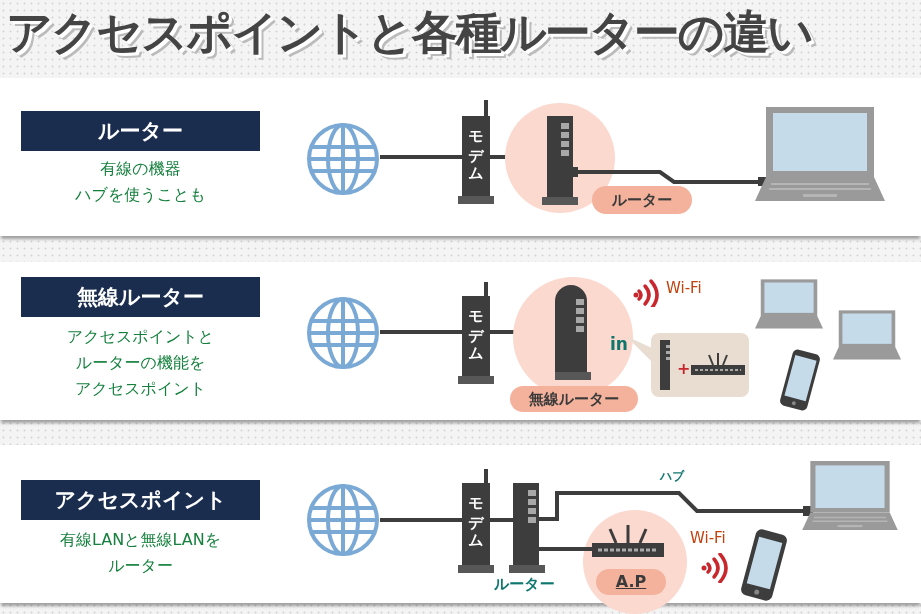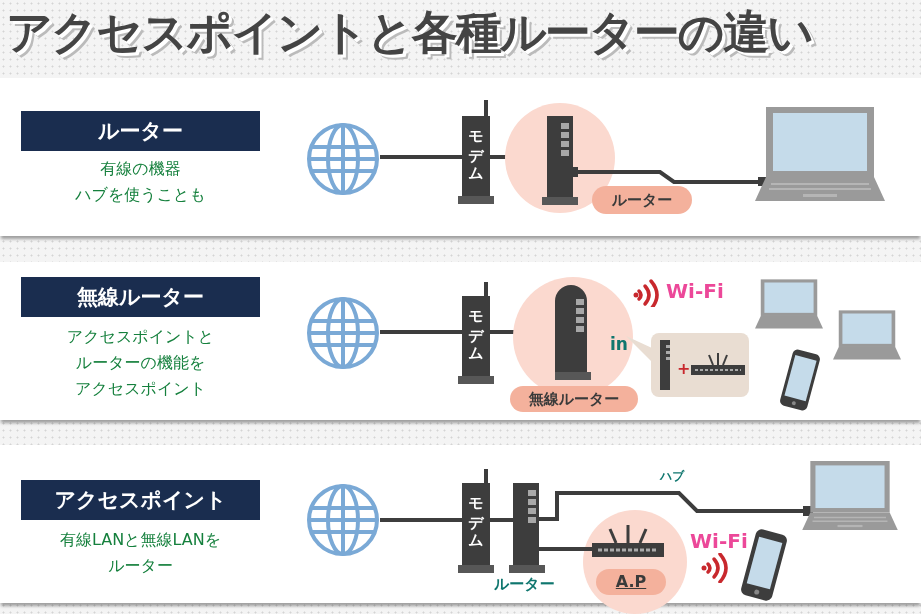--- a/index.html
+++ b/index.html
@@ -47,21 +47,21 @@
   .base { position: absolute; height: 8px; background: #575757; }
   .antenna { position: absolute; width: 4px; background: #3d3d3d; }
   .halo { position: absolute; border-radius: 50%; background: #fbd9cf; }
   .router-body { position: absolute; background: #3d3d3d; }
   .led { position: absolute; width: 8px; height: 6px; background: #a8a8a8; }
   .pill {
     position: absolute; background: #f4b19c; border-radius: 14px;
     font-size: 15px; font-weight: bold; color: #3a3a3a; text-align: center;
   }
   .laptop { position: absolute; }
-  .wifi-text { position: absolute; font-weight: bold; font-size: 20px; color: #ec4899; }
+  .wifi-text { position: absolute; font-weight: normal; font-size: 15px; color: #c2410c; }
   .text-plain { position: absolute; font-weight: bold; color: #0f766e; }
   .inset {
     position: absolute; background: #e9ddd2; border-radius: 8px;
   }
 </style>
 </head>
 <body>
 
 <div class="title">アクセスポイントと各種ルーターの違い</div>
 

